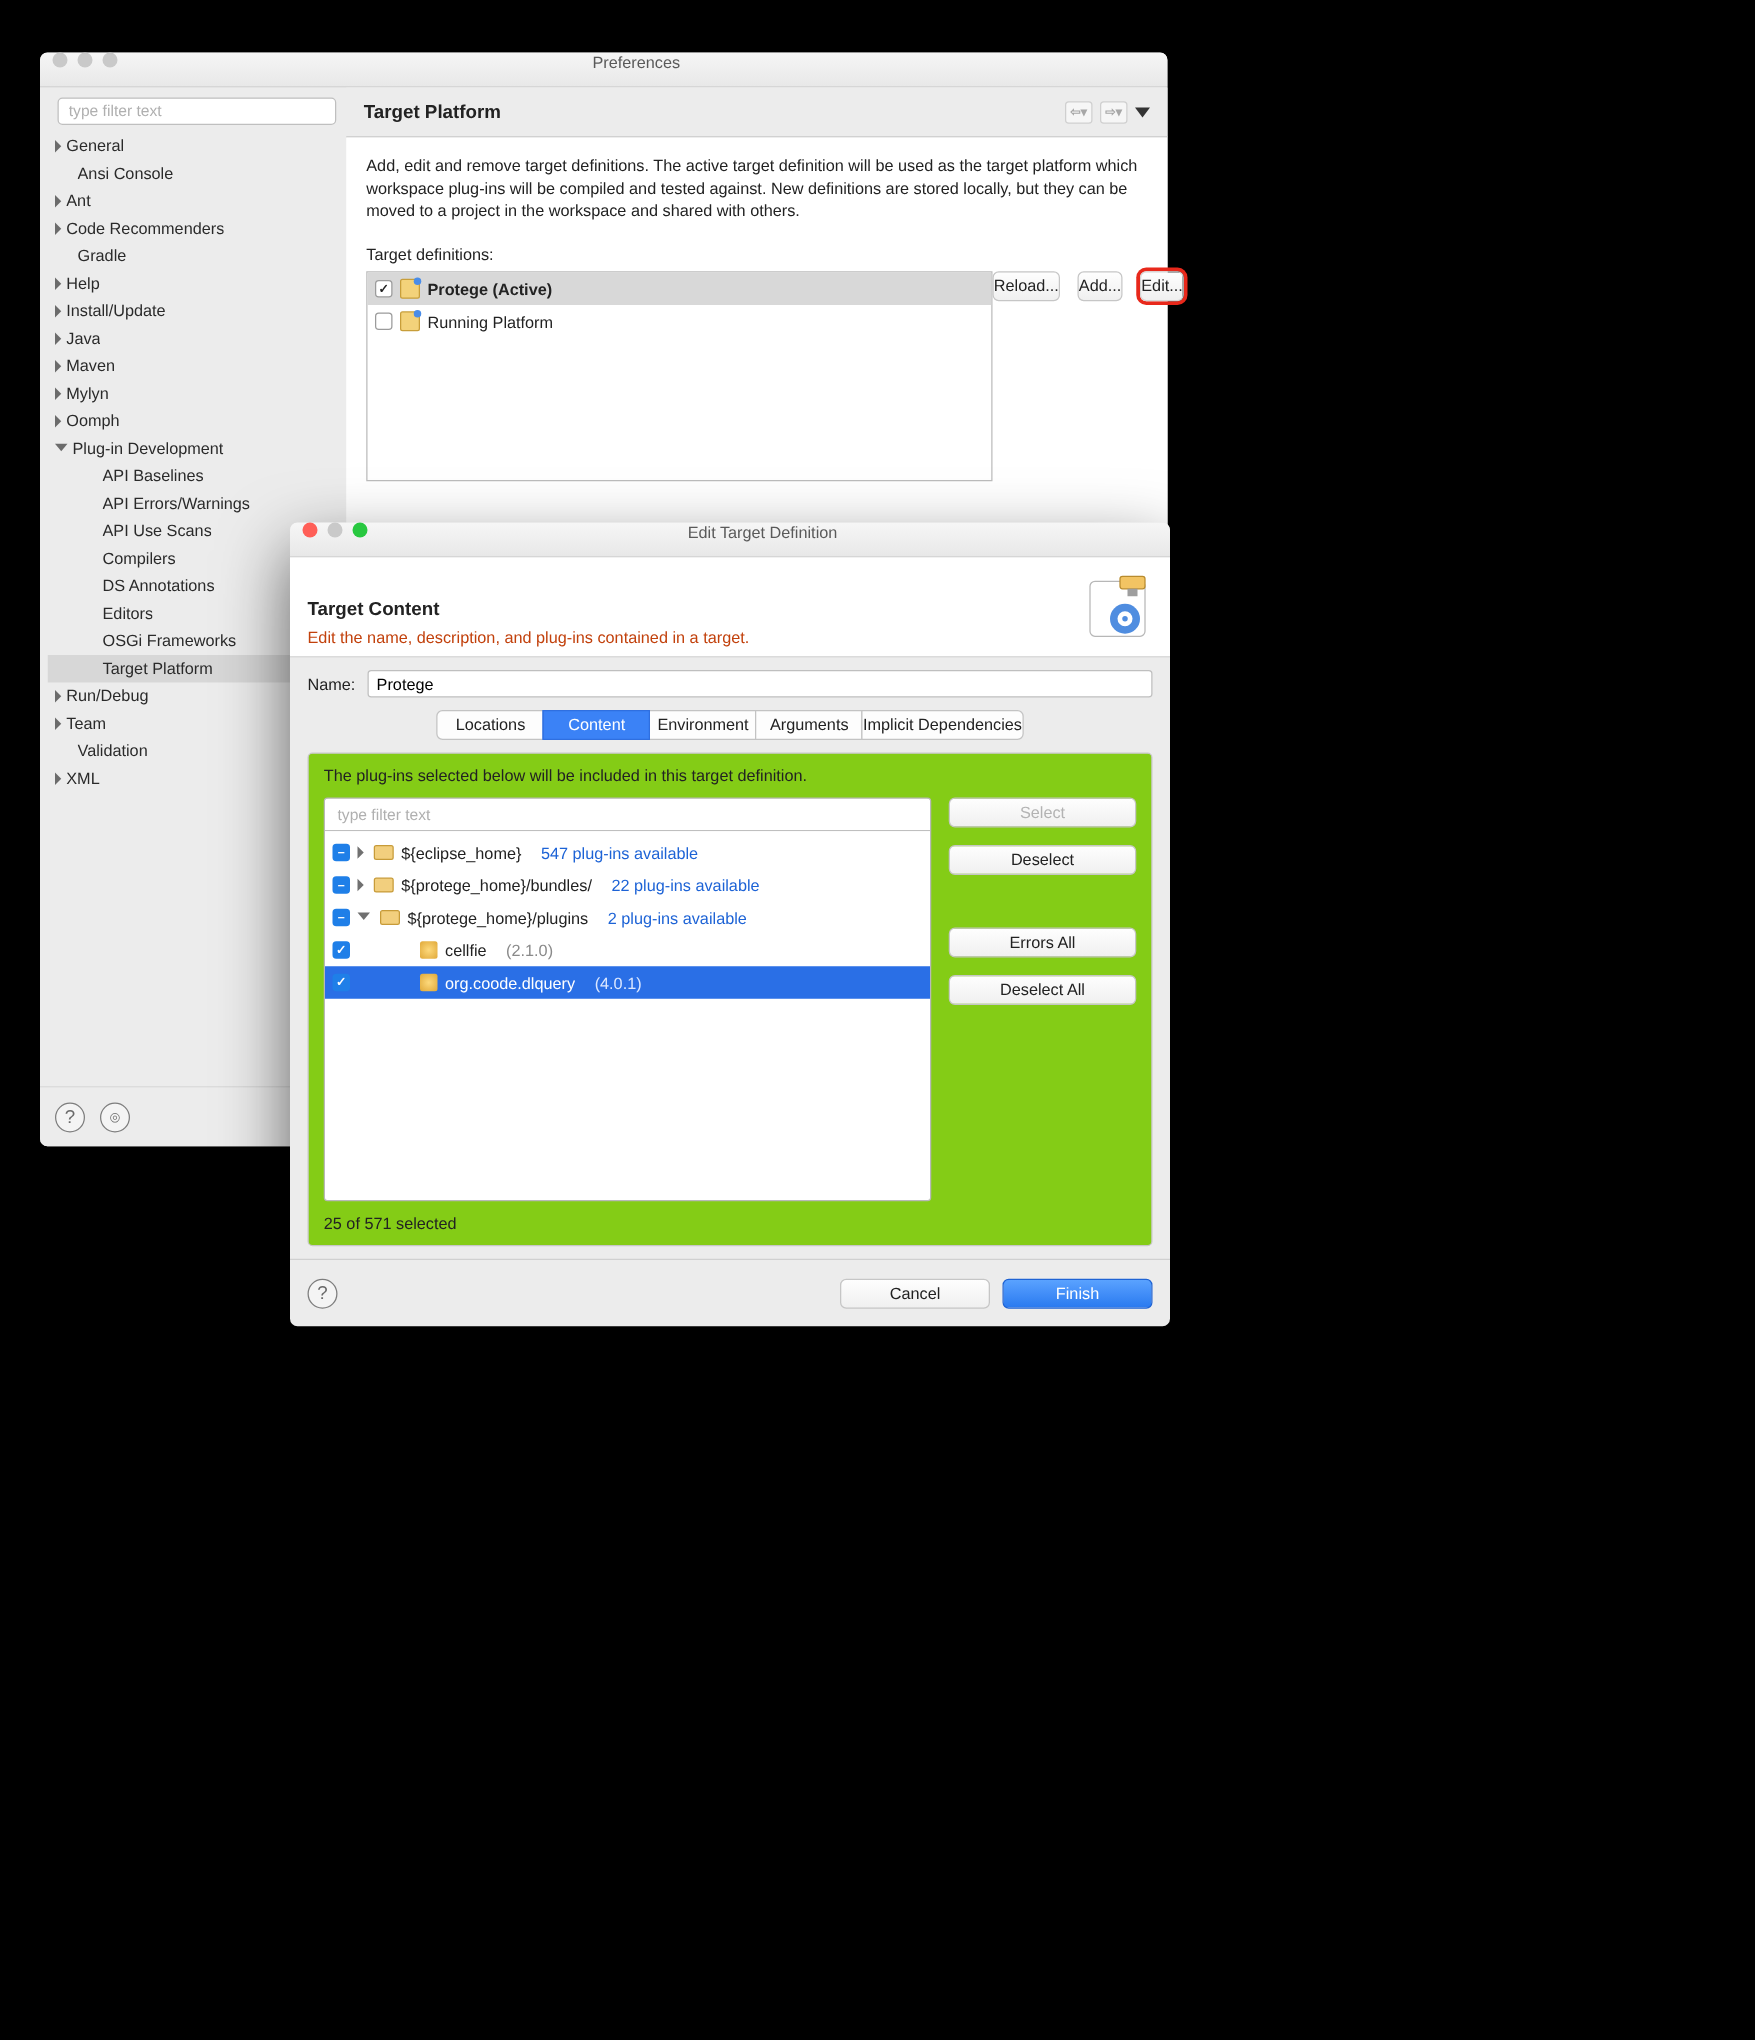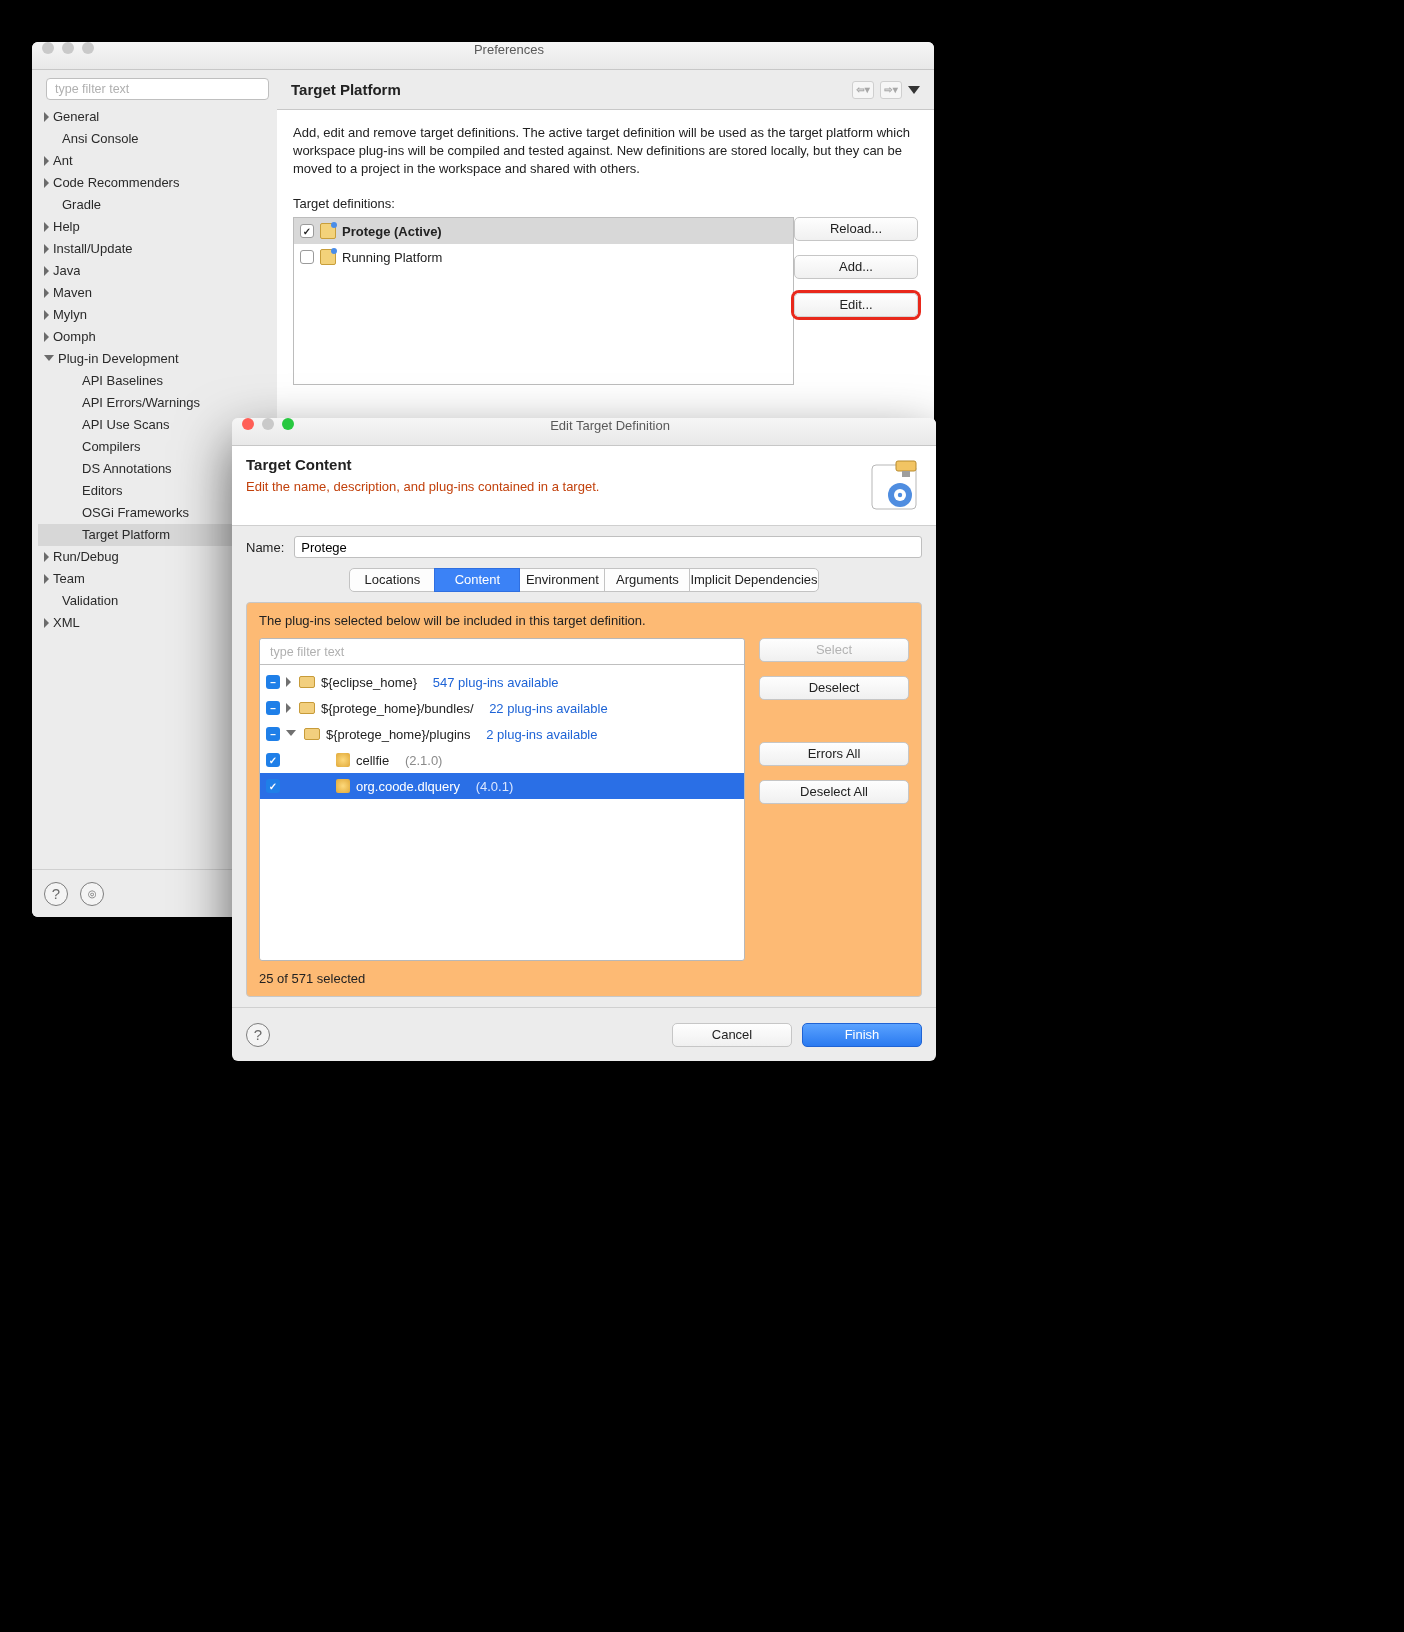--- a/index.html
+++ b/index.html
@@ -104,21 +104,21 @@
     background:#fff;
     font-size:13px;
   }
   .defs-list .drow { display:flex; align-items:center; height:26px; padding:0 6px; gap:6px; }
   .defs-list .drow.sel { background:#d8d8d8; font-weight:600; }
   .chk { width:14px; height:14px; border:1px solid #9b9b9b; border-radius:3px; background:#fff; display:flex; align-items:center; justify-content:center; font-size:10px; }
   .chk.checked::after { content:"✓"; }
   .tdicon { width:16px; height:16px; background:#f3d27a; border:1px solid #c89e3a; border-radius:2px; display:inline-block; position:relative; }
   .tdicon::after { content:""; position:absolute; right:-2px; top:-2px; width:6px; height:6px; border-radius:50%; background:#4a8de8; }
 
-  .right-btns { width:124px; display:flex; flex-direction:column; gap:14px; }
+  .right-btns { width:124px; display:flex; flex-direction:row; gap:14px; }
   .mac-btn {
     height:24px;
     border:1px solid #c6c6c6;
     border-radius:5px;
     background:linear-gradient(#fefefe,#f0f0f0);
     font-size:13px;
     text-align:center;
     line-height:22px;
     cursor:default;
   }
@@ -154,21 +154,21 @@
   .edit-window .traffic span:nth-child(1){ background:#ff5f57;}
   .edit-window .traffic span:nth-child(2){ background:#c9c9c9;}
   .edit-window .traffic span:nth-child(3){ background:#28c840;}
 
   .banner {
     height:80px;
     background:#fff;
     border-bottom:1px solid #cfcfcf;
     padding:10px 14px 8px 14px;
     display:flex;
-    align-items:flex-start;
+    align-items:flex-end;
     gap:10px;
   }
   .banner .texts { flex:1; }
   .banner h2 { margin:0 0 6px 0; font-size:15px; font-weight:700; }
   .banner p { margin:0; font-size:13px; color:#c2410c; }
   .banner .ticon {
     width:56px; height:56px; align-self:center;
     position:relative;
   }
   .banner .ticon svg { width:56px; height:56px; }
@@ -207,21 +207,21 @@
   }
   .tab:first-child { border-radius:5px 0 0 5px; margin-left:0; }
   .tab:last-child  { border-radius:0 5px 5px 0; }
   .tab.active { background:#3b82f6; color:#fff; border-color:#2f6fe0; position:relative; z-index:1; }
 
   .content-panel {
     margin:0 14px;
     border:1px solid #c7c7c7;
     border-radius:4px;
     padding:10px 12px;
-    background:#fdba74;
+    background:#84cc16;
     flex:1;
     display:flex; flex-direction:column;
   }
   .content-panel .hint { font-size:13px; margin-bottom:10px; }
   .cp-row { display:flex; gap:14px; flex:1; min-height:0; }
   .cp-list {
     flex:1;
     border:1px solid #b8b8b8;
     background:#fff;
     border-radius:3px;

